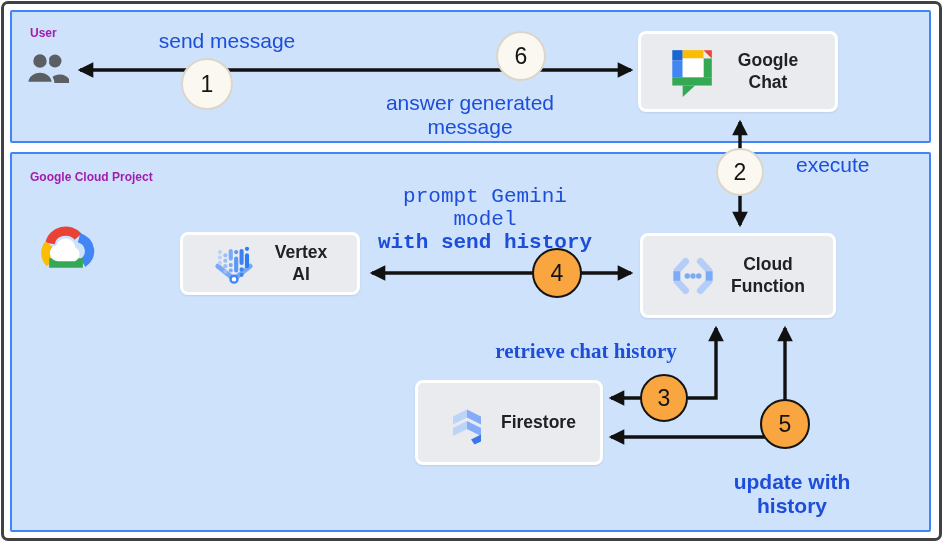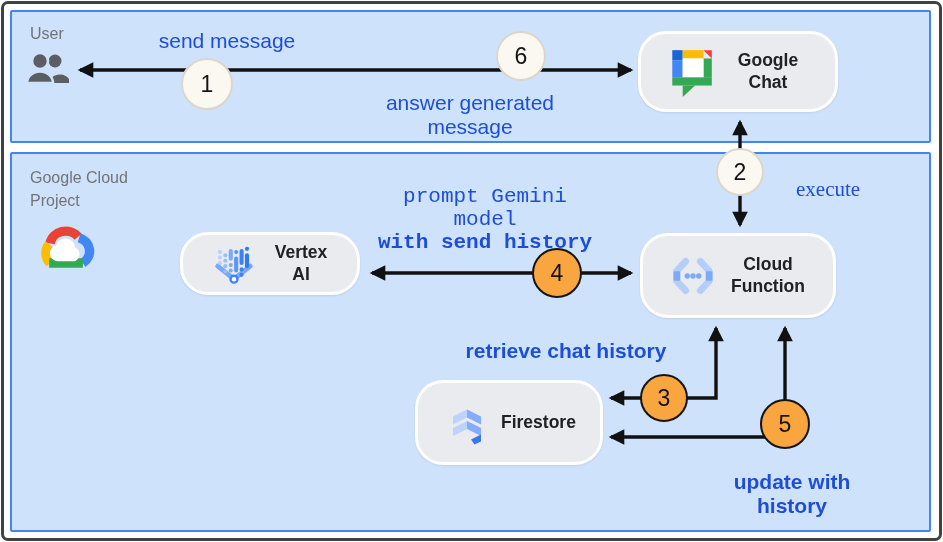--- a/index.html
+++ b/index.html
@@ -2,22 +2,22 @@
 <html><head>
 <meta charset="utf-8">
 <style>
   html,body{margin:0;padding:0;background:#ffffff;}
   body{font-family:"Liberation Sans","DejaVu Sans",sans-serif;color:#1b1b1d;}
   .frame{position:relative;width:943px;height:542px;background:#ffffff;overflow:hidden;}
   .outer-border{position:absolute;inset:1px;border:3px solid #3f4144;border-radius:7px;pointer-events:none;z-index:30;}
   .section{position:absolute;background:#cfe2fc;border:2.5px solid #4285f4;border-radius:2px;box-sizing:border-box;}
   .section.user{left:10px;top:10px;width:921px;height:133px;}
   .section.cloud{left:10px;top:152px;width:921px;height:380px;}
-  .section-label{position:absolute;font-size:16px;color:#737373;line-height:23px;}
-  .node{position:absolute;background:#e9ebee;border:3px solid #ffffff;border-radius:28px;box-sizing:border-box;
+  .section-label{position:absolute;font-size:12px;color:#a21caf;line-height:23px;font-weight:bold;}
+  .node{position:absolute;background:#e9ebee;border:3px solid #ffffff;border-radius:8px;box-sizing:border-box;
         display:flex;align-items:center;padding:0 25px;gap:10px;box-shadow:0 1px 2px rgba(60,64,67,.12);z-index:5;}
   .node-label{flex:1;text-align:center;font-weight:bold;font-size:17.5px;line-height:1.25;color:#202124;}
   .edge-label{position:absolute;font-size:21px;color:#1d4ed8;z-index:8;}
   .edge-label.bold{font-weight:bold;}
   .center{text-align:center;}
   .arrows{position:absolute;left:0;top:0;z-index:6;pointer-events:none;}
   .step{position:absolute;border-radius:50%;display:flex;align-items:center;justify-content:center;
         font-size:23px;color:#141414;z-index:10;box-sizing:border-box;}
   .step.white{background:#fbf8f1;border:2px solid #dcd6ca;}
   .step.orange{background:#f9a540;border:2.2px solid #141414;}
@@ -152,22 +152,22 @@
 
   <div class="step white" style="left:181px;top:58px;width:52px;height:52px;">1</div>
   <div class="step white" style="left:496px;top:31px;width:50px;height:50px;">6</div>
   <div class="step white" style="left:716px;top:148px;width:48px;height:48px;">2</div>
   <div class="step orange" style="left:532px;top:248px;width:50px;height:50px;">4</div>
   <div class="step orange" style="left:640px;top:374px;width:48px;height:48px;">3</div>
   <div class="step orange" style="left:760px;top:399px;width:50px;height:50px;">5</div>
 
   <div class="edge-label center" style="left:147px;top:29px;width:160px;">send message</div>
   <div class="edge-label center" style="left:345px;top:91px;width:250px;">answer generated message</div>
-  <div class="edge-label" style="left:796px;top:177px;font-family:Liberation Serif, serif;">execute</div>
+  <div class="edge-label" style="left:796px;top:153px;">execute</div>
   <div class="edge-label center" style="left:370px;top:185px;width:230px;font-family:Liberation Mono, monospace;">
     <div>prompt Gemini model</div>
     <div class="bold" style="font-weight:bold;">with send history</div>
   </div>
-  <div class="edge-label bold center" style="left:460px;top:339px;width:212px;">retrieve chat history</div>
+  <div class="edge-label bold center" style="left:480px;top:339px;width:212px;font-family:Liberation Serif, serif;">retrieve chat history</div>
   <div class="edge-label bold center" style="left:698px;top:470px;width:188px;">update with history</div>
 
   <div class="outer-border"></div>
 </div>
 
 </body></html>

